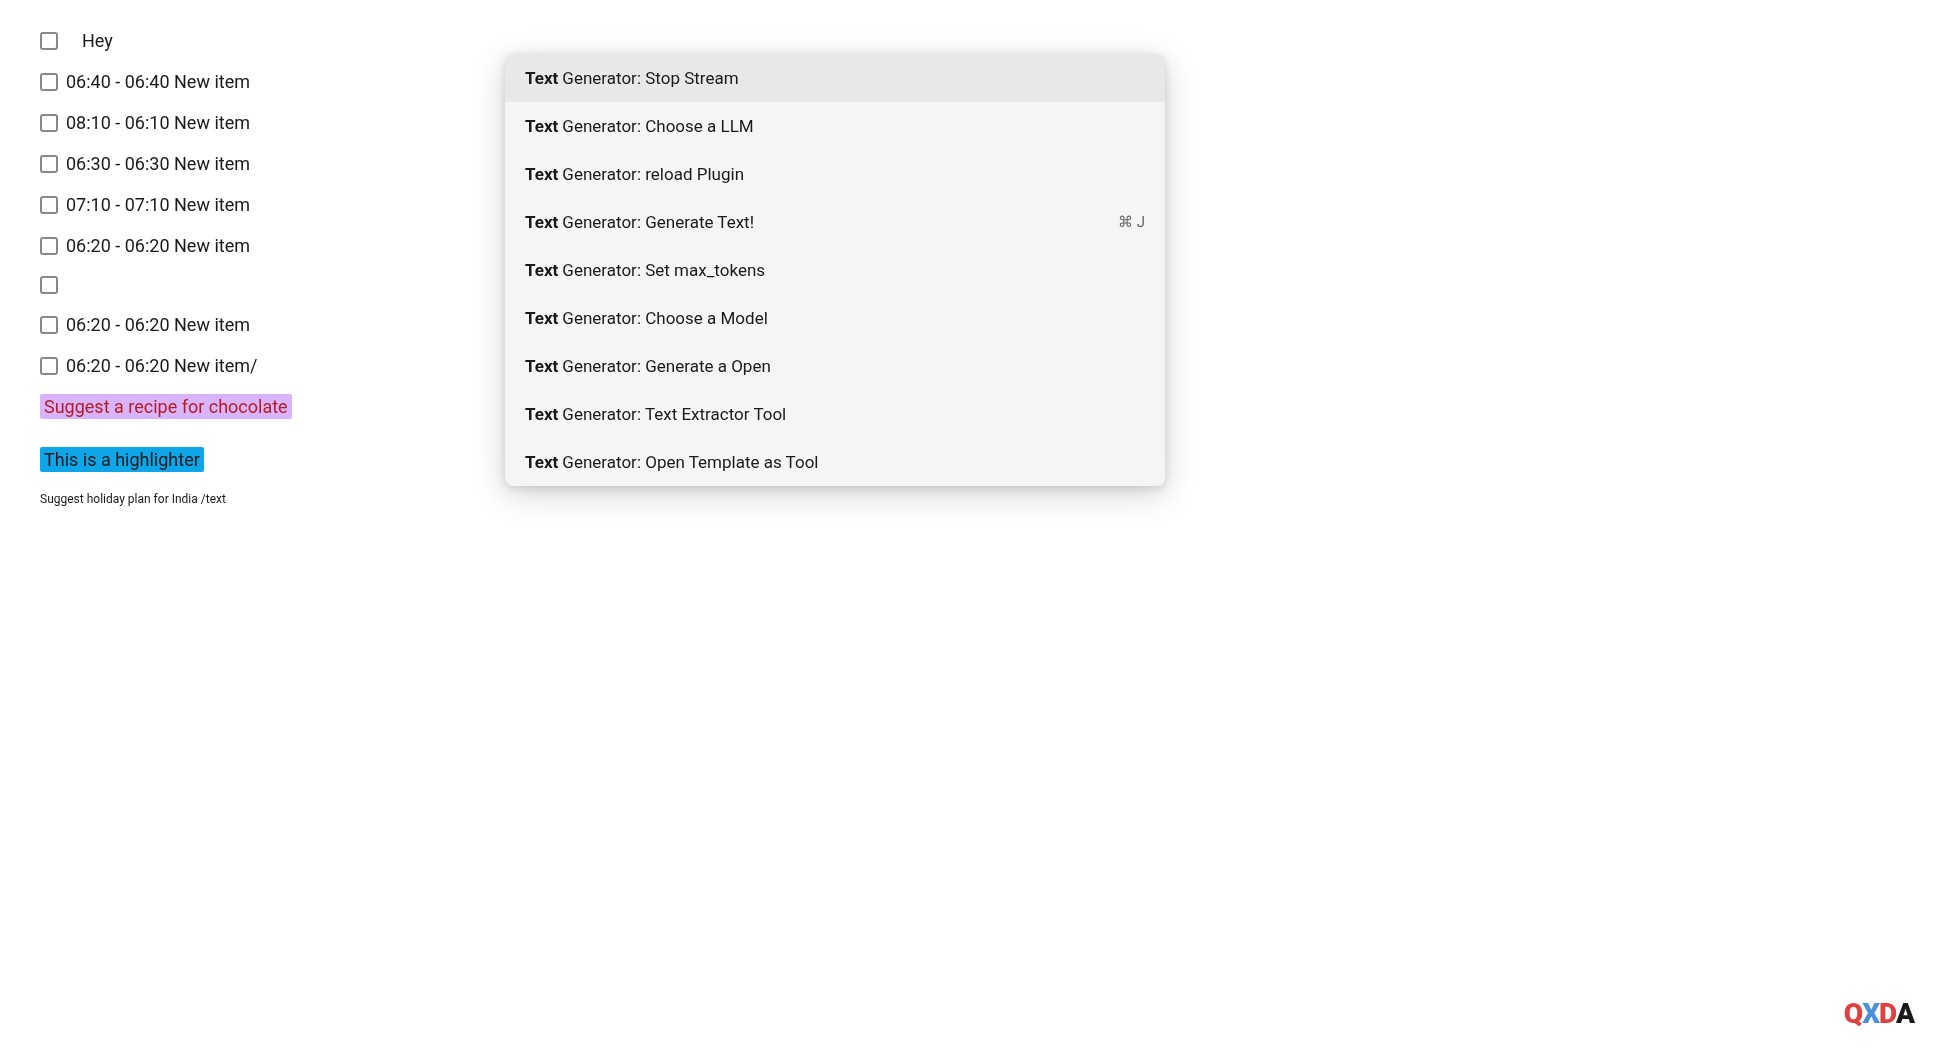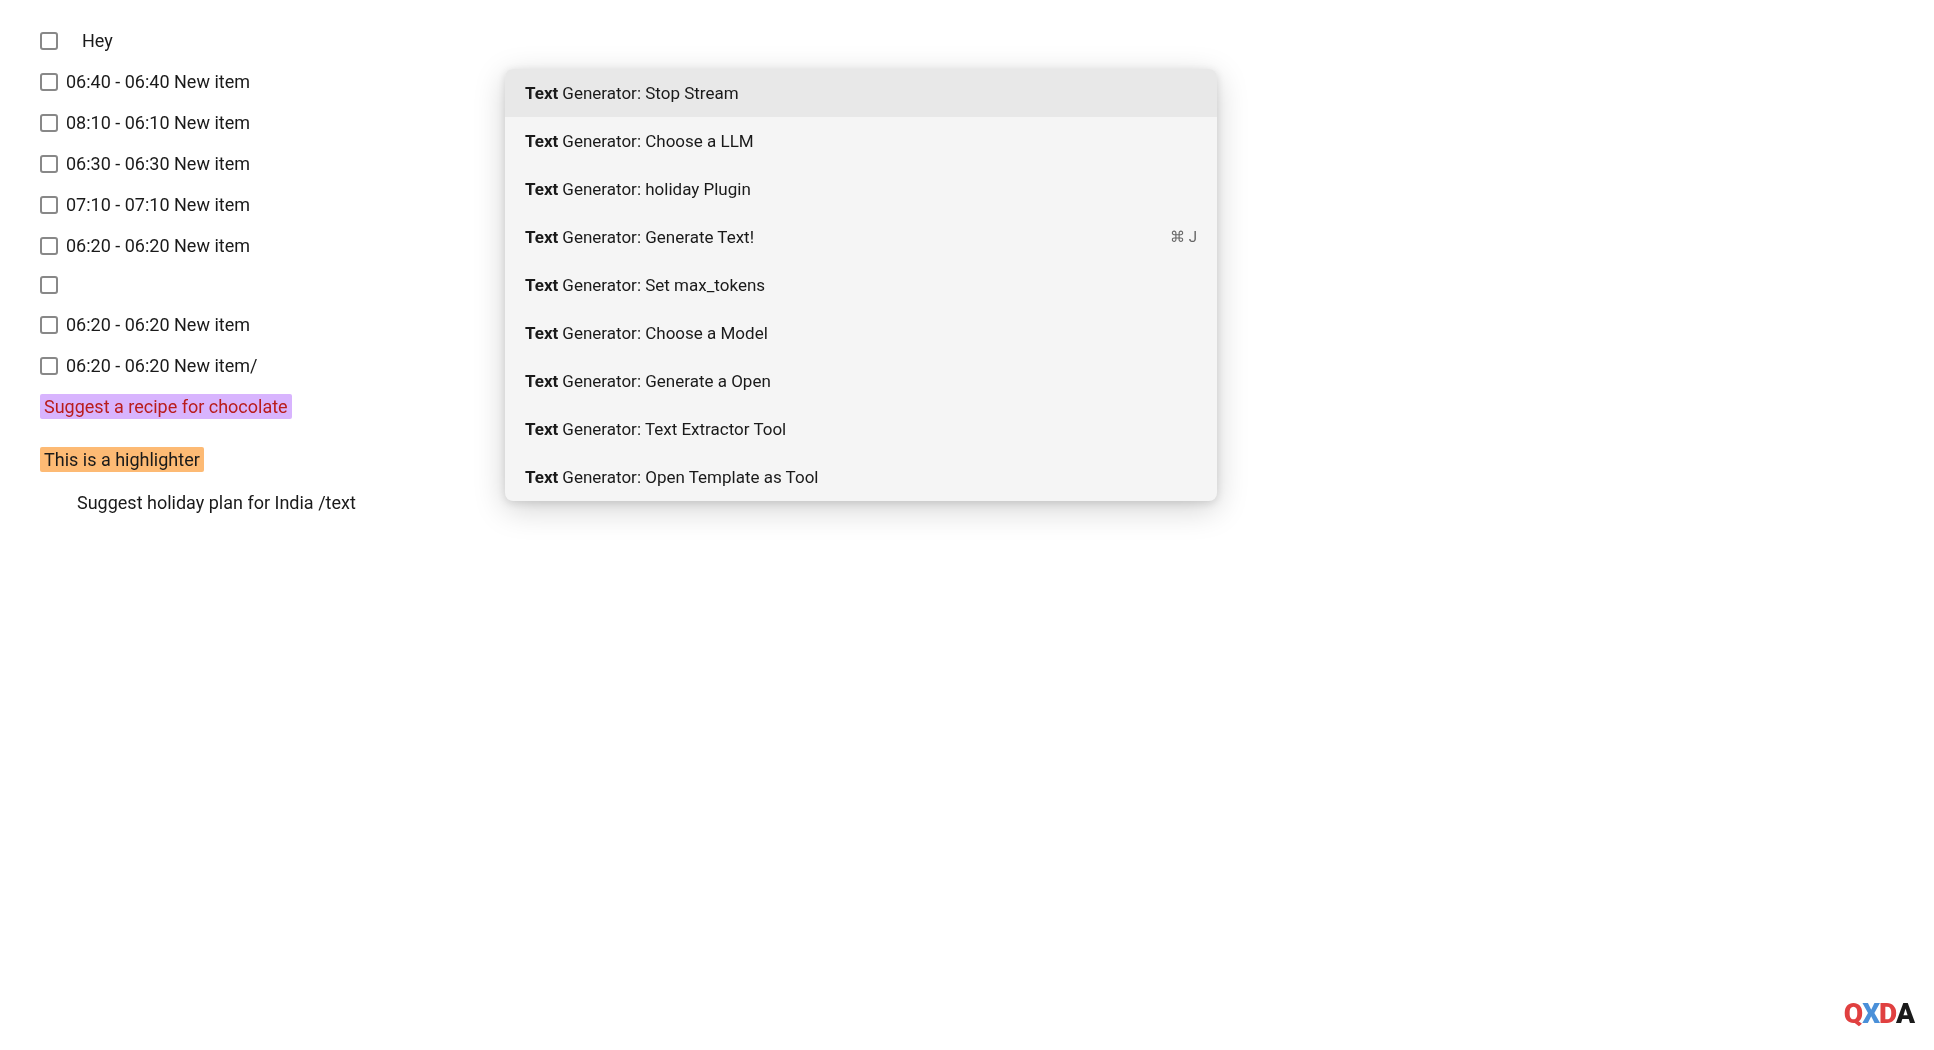--- a/index.html
+++ b/index.html
@@ -61,47 +61,46 @@
 
     .highlighted-purple {
       background-color: #d8b4fe;
       color: #b91c1c;
       padding: 2px 4px;
       border-radius: 2px;
       font-size: 18px;
     }
 
     .highlighted-green {
-      background-color: #fdba74;
+      background-color: #0ea5e9;
       color: #1a1a1a;
       padding: 2px 4px;
       border-radius: 2px;
       font-size: 18px;
     }
 
     .plain-text {
       padding: 16px 0;
-      font-size: 18px;
-      color: #1a1a1a;
-      margin-left: 37px;
+      font-size: 12px;
+      color: #1a1a1a;
     }
 
     .empty-checkbox-row {
       display: flex;
       align-items: center;
       gap: 12px;
       padding: 10px 0;
     }
 
     
     .context-menu {
       position: absolute;
-      top: 69px;
+      top: 54px;
       left: 505px;
-      width: 712px;
+      width: 660px;
       background: #f5f5f5;
       border-radius: 8px;
       box-shadow: 0 8px 32px rgba(0,0,0,0.18), 0 2px 8px rgba(0,0,0,0.12);
       overflow: hidden;
       z-index: 100;
     }
 
     .menu-item {
       display: flex;
       align-items: center;
@@ -222,21 +221,21 @@
   </div>
   <div class="menu-item">
     <div class="menu-item-label">
       <span class="menu-item-bold">Text</span>
       <span class="menu-item-regular"> Generator: Choose a LLM</span>
     </div>
   </div>
   <div class="menu-item">
     <div class="menu-item-label">
       <span class="menu-item-bold">Text</span>
-      <span class="menu-item-regular"> Generator: holiday Plugin</span>
+      <span class="menu-item-regular"> Generator: reload Plugin</span>
     </div>
   </div>
   <div class="menu-item">
     <div class="menu-item-label">
       <span class="menu-item-bold">Text</span>
       <span class="menu-item-regular"> Generator: Generate Text!</span>
     </div>
     <span class="menu-item-shortcut">⌘ J</span>
   </div>
   <div class="menu-item">

